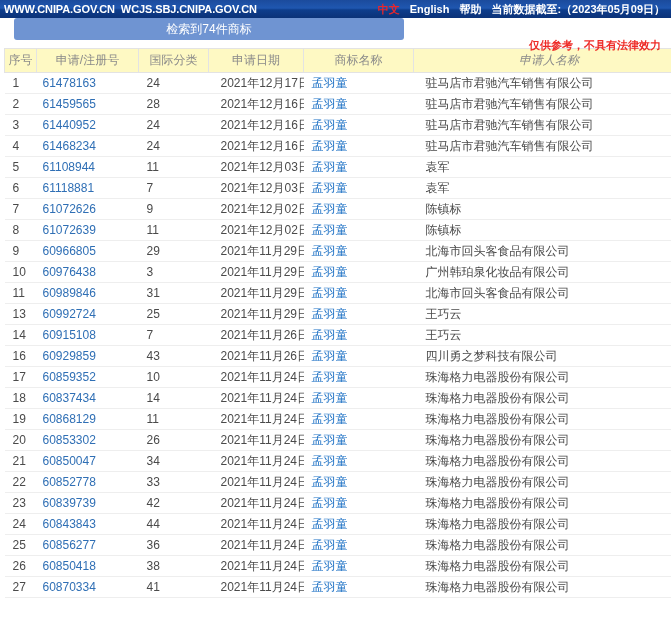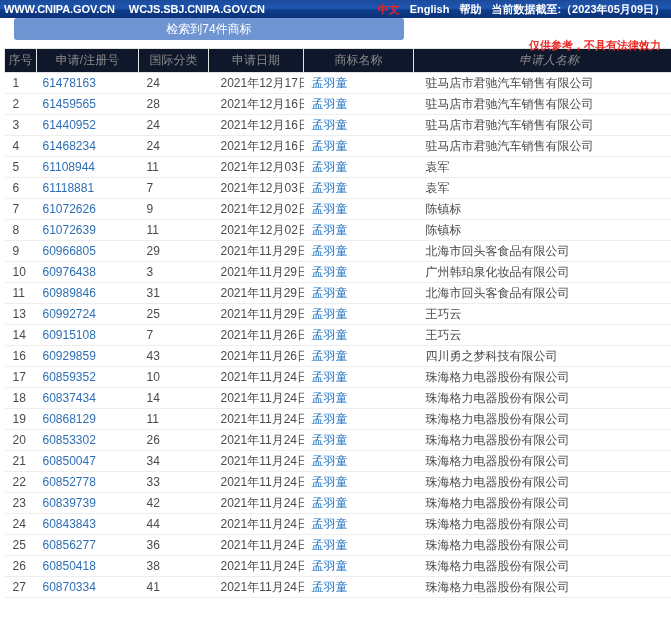--- a/index.html
+++ b/index.html
@@ -25,21 +25,21 @@
     justify-content: space-between;
     padding: 0 6px 0 4px;
     box-sizing: border-box;
     color: #ffffff;
     font-size: 11px;
     white-space: nowrap;
   }
   .topbar-left {
     display: flex;
     align-items: center;
-    gap: 14px;
+    gap: 6px;
     font-weight: bold;
     letter-spacing: -0.1px;
     text-align: right;
   }
   .topbar-right {
     display: flex;
     align-items: center;
     gap: 10px;
     font-weight: bold;
   }
@@ -88,21 +88,21 @@
     padding: 0 4px;
     box-sizing: border-box;
   }
   table.results {
     width: 663px;
     border-collapse: collapse;
     table-layout: fixed;
     font-size: 12px;
   }
   table.results th {
-    background: #0f172a;
+    background: #fef9c3;
     color: #8a8a8a;
     font-weight: normal;
     font-size: 12px;
     height: 24px;
     border: 1px solid #e3e3e3;
     text-align: center;
     padding: 0;
     box-sizing: border-box;
   }
   table.results td {

